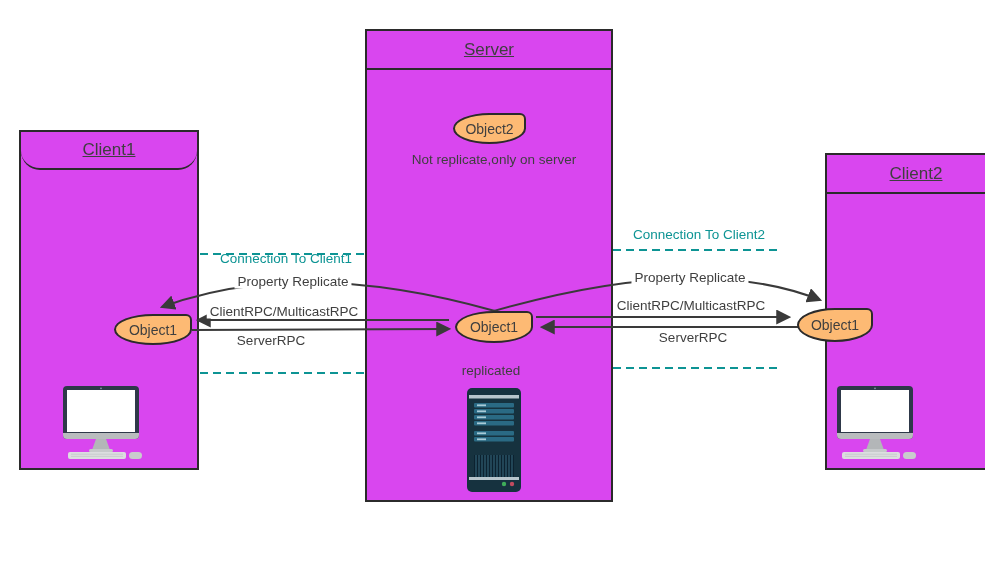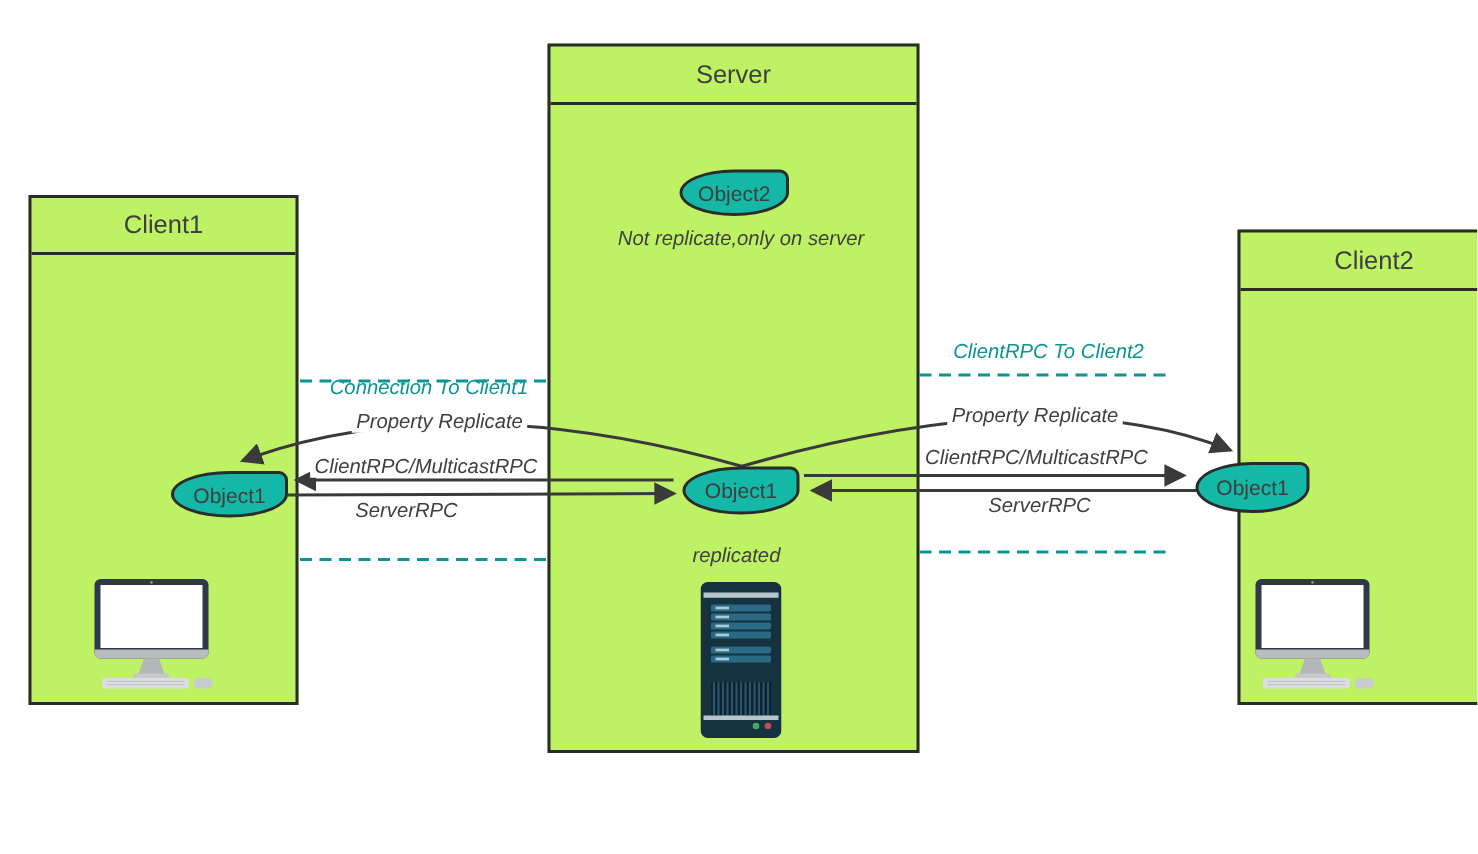--- a/index.html
+++ b/index.html
@@ -5,49 +5,49 @@
   :root{
     --teal:#0d9494; --arrow_line:#3a3a3a; --box_border:#2b2b2b; --text:#3f3f3f;
     --server_icon_body:#16323f; --server_icon_bay:#2a6a84; --server_icon_stripe:#b7c5cc;
     --led_green:#3fae5a; --led_red:#c04b60; --monitor_bezel:#2e3849; --device_gray:#b9bcbe;
   }
   html,body{margin:0;padding:0;background:#fff;}
   .canvas{
     position:relative; width:985px; height:569px; background:#fff; overflow:hidden;
     font-family:"Liberation Sans","DejaVu Sans",sans-serif; color:var(--text);
   }
-  .box{position:absolute; border:2px solid var(--box_border); background:#bef264; box-sizing:border-box; z-index:1;}
+  .box{position:absolute; border:2px solid var(--box_border); background:#d946ef; box-sizing:border-box; z-index:1;text-decoration:underline;}
   .box-title{
     display:flex; align-items:center; justify-content:center;
     border-bottom:2px solid var(--box_border); font-size:17px; color:var(--text);
   }
   .connectors{position:absolute; left:0; top:0; z-index:2;}
   .dash{stroke:var(--teal); stroke-width:2; stroke-dasharray:8 5; fill:none;}
   .wire{stroke:var(--arrow_line); stroke-width:2; fill:none;}
   .node{
-    position:absolute; box-sizing:border-box; background:#14b8a6; z-index:3;
+    position:absolute; box-sizing:border-box; background:#fdba74; z-index:3;
     border:2px solid var(--box_border);
     border-radius:50% 6px 50% 50% / 50% 6px 50% 50%;
     display:flex; align-items:center; justify-content:center;
     font-size:14px; color:var(--text);
   }
   .lbl{
     position:absolute; transform:translate(-50%,-50%); white-space:nowrap;
-    background:#fff; padding:0 3px; font-size:13.5px; color:var(--text); z-index:3;font-style:italic;
+    background:#fff; padding:0 3px; font-size:13.5px; color:var(--text); z-index:3;
   }
   .lbl.teal{color:var(--teal); background:transparent;}
   .icon{position:absolute; z-index:3;}
 </style>
 </head>
 <body>
 
 <div class="canvas">
 
   <div class="box" style="left:19px; top:130px; width:180px; height:340px;">
-    <div class="box-title" style="height:36px;">Client1</div>
+    <div class="box-title" style="height:36px;border-radius:19px;">Client1</div>
   </div>
 
   <div class="box" style="left:365px; top:29px; width:248px; height:473px;">
     <div class="box-title" style="height:37px;">Server</div>
   </div>
 
   <div class="box" style="left:781px; top:153px; width:182px; height:317px;margin-left:44px;">
     <div class="box-title" style="height:37px;">Client2</div>
   </div>
 
@@ -86,21 +86,21 @@
   </div>
 
   <div class="node" style="left:797px; top:308px; width:76px; height:34px;">
     <span>Object1</span>
   </div>
 
   <div class="lbl" style="left:494px; top:159px; background:transparent;">Not replicate,only on server</div>
   <div class="lbl" style="left:491px; top:370px; background:transparent;">replicated</div>
 
   <div class="lbl teal" style="left:286px; top:231px;margin-top:27px;">Connection To Client1</div>
-  <div class="lbl teal" style="left:699px; top:234px;">ClientRPC To Client2</div>
+  <div class="lbl teal" style="left:699px; top:234px;">Connection To Client2</div>
 
   <div class="lbl" style="left:293px; top:281px;">Property Replicate</div>
   <div class="lbl" style="left:284px; top:311px;">ClientRPC/MulticastRPC</div>
   <div class="lbl" style="left:271px; top:340px;">ServerRPC</div>
 
   <div class="lbl" style="left:690px; top:277px;">Property Replicate</div>
   <div class="lbl" style="left:691px; top:305px;">ClientRPC/MulticastRPC</div>
   <div class="lbl" style="left:693px; top:337px;">ServerRPC</div>
 
   <svg class="icon" style="left:62px; top:386px;" width="83" height="74" viewBox="0 0 83 74">

